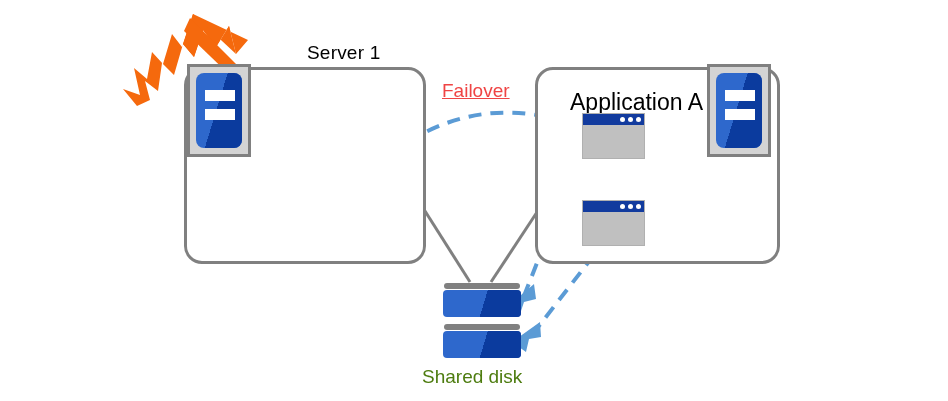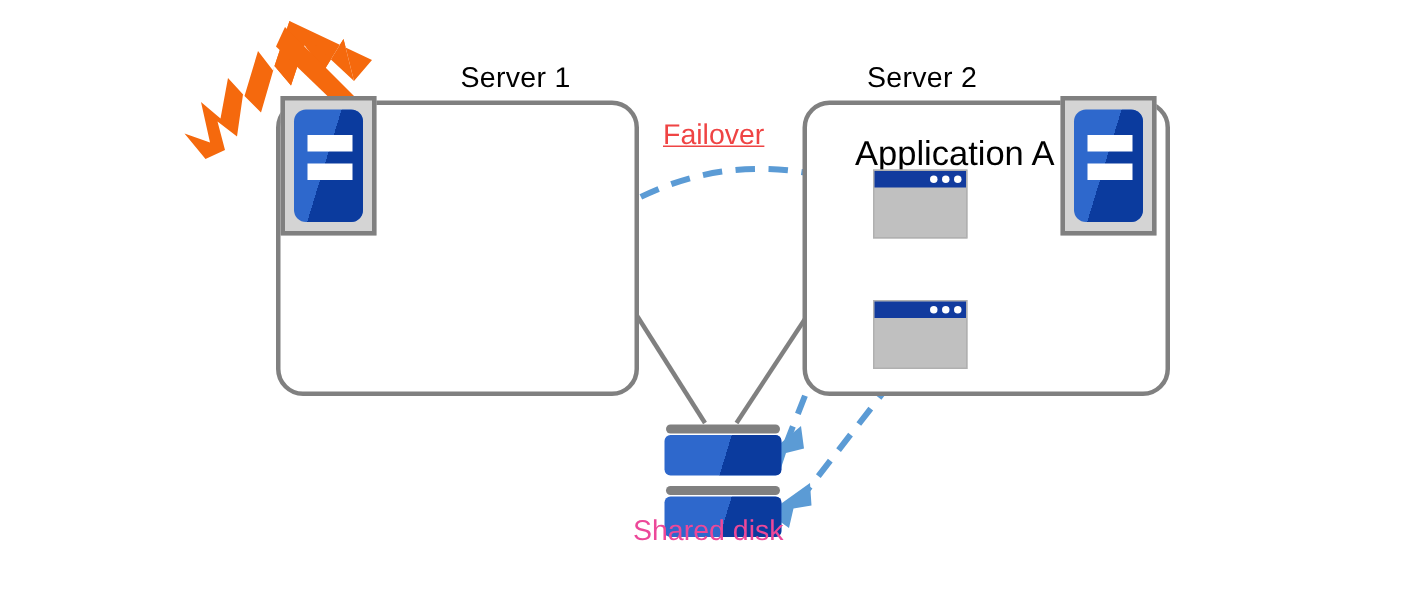--- a/index.html
+++ b/index.html
@@ -43,23 +43,23 @@
     color: #000000;
     white-space: nowrap;
     letter-spacing: 0.2px;
   }
   #server1-title { left: 307px; top: 42px; }
   #server2-title { left: 578px; top: 42px; }
 
   #shared-disk-label {
     position: absolute;
     left: 422px;
-    top: 344px;
+    top: 366px;
     font-size: 19px;
-    color: #ec4899;
+    color: #4d7c0f;
     white-space: nowrap;
   }
 
   #failover-label {
     position: absolute;
     left: 442px;
     top: 80px;
     font-size: 19px;
     color: #ef4444;
     white-space: nowrap;
@@ -257,21 +257,20 @@
     <div class="chassis">
       <div class="shade"></div>
       <div class="bar b1"></div>
       <div class="bar b2"></div>
     </div>
   </div>
 
 
   <div id="failover-label">Failover</div>
 
-  <div class="group-title" id="server2-title">Server 2</div>
 
   <div class="server-box" id="server2-box"></div>
 
   <div class="app-label" id="app-a-label">Application A</div>
 
   <div class="app-window" id="app-a-window">
     <div class="titlebar">
       <span class="dot d1"></span>
       <span class="dot d2"></span>
       <span class="dot d3"></span>

